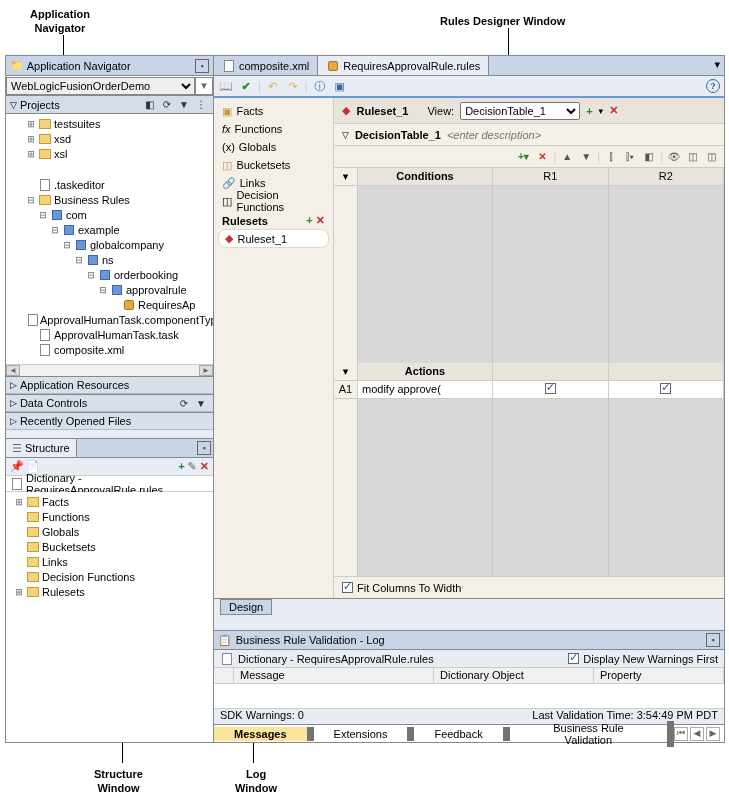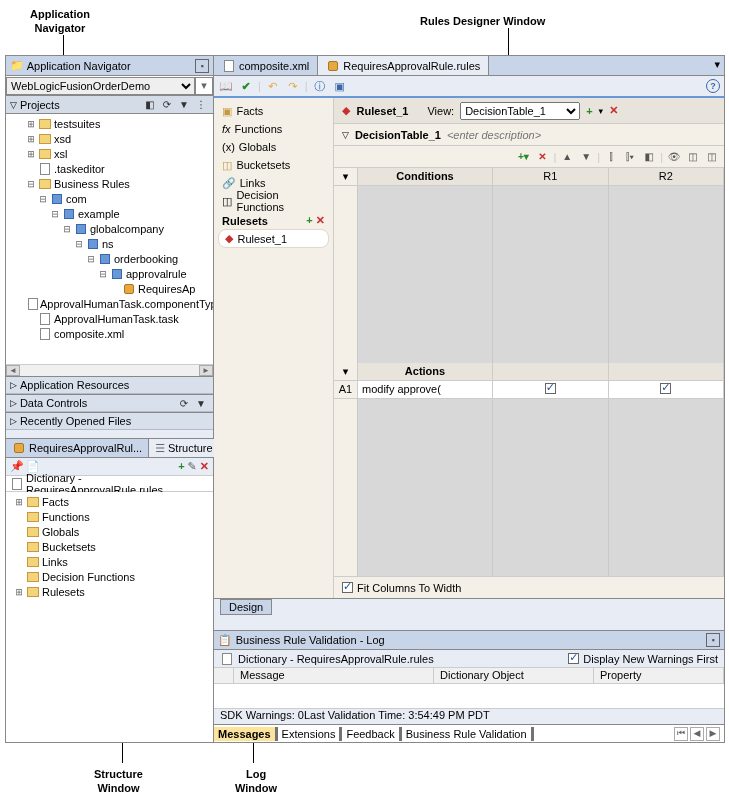--- a/index.html
+++ b/index.html
@@ -74,41 +74,41 @@
 .dt-spacer-row > div { border-right: 1px solid #c8c8c8; }
 .fit-row { height: 22px; background: #f4f0e8; border-top: 1px solid #ccc; display: flex; align-items: center; padding: 0 8px; gap: 4px; }
 .design-tab { height: 32px; background: #e8ecf4; border-top: 1px solid #888; padding: 2px 6px; }
 .design-tab span { background: #c8d4e8; padding: 1px 8px; border: 1px solid #888; }
 .log-header { height: 20px; background: #c8d4e8; border-top: 1px solid #888; border-bottom: 1px solid #888; display: flex; align-items: center; padding: 0 4px; gap: 4px; }
 .log-body { background: #fff; }
 .log-tb { height: 18px; display: flex; align-items: center; justify-content: space-between; padding: 0 6px; border-bottom: 1px solid #ccc; background: #e8ecf4; }
 .log-table-head { height: 16px; display: flex; border-bottom: 1px solid #ccc; background: #f0f0f0; }
 .log-table-head > div { border-right: 1px solid #ccc; padding: 1px 6px; }
 .log-empty { height: 24px; }
-.log-status { height: 16px; display: flex; padding: 0 6px; border-top: 1px solid #ccc; background: #e8ecf4; }
+.log-status { height: 16px; display: flex; justify-content: space-between; padding: 0 6px; border-top: 1px solid #ccc; background: #e8ecf4; }
 .log-tabs { height: 18px; display: flex; border-top: 1px solid #888; background: #fff; align-items: center; }
-.log-tab { padding: 1px 4px; border-right: 3px solid #737373; }
+.log-tab { padding: 1px 20px; border-right: 7px solid #737373; text-align: center; }
 .log-tab.active { background: #fce49c; font-weight: bold; }
 .log-nav { margin-left: auto; display: flex; gap: 2px; padding-right: 4px; }
 .log-nav-btn { width: 14px; height: 14px; border: 1px solid #aaa; font-size: 9px; text-align: center; color: #666; }
 .green-plus { color: #2a8a2a; font-weight: bold; }
 .red-x { color: #c83030; font-weight: bold; }
 .blue-link { color: #2050a0; }
 .checkbox-stub { width: 11px; height: 11px; border: 1px solid #666; display: inline-block; background: #fff; position: relative; }
 .checkbox-stub.checked::after { content: "✓"; position: absolute; top: -3px; left: 0; color: #2050a0; font-size: 11px; }
 .help-icon { width: 14px; height: 14px; border: 1px solid #3868a8; border-radius: 50%; color: #3868a8; font-size: 9px; font-weight: bold; display: flex; align-items: center; justify-content: center; margin-left: auto; }
 </style>
 </head>
 <body>
 
 <div class="callout-label" style="left:30px;top:7px;">
   <span>Application</span><br><span>Navigator</span>
 </div>
 <div class="callout-line" style="left:63px;top:35px;width:1px;height:20px;"></div>
-<div class="callout-label" style="left:420px;top:14px;"><span>Rules Designer Window</span></div>
+<div class="callout-label" style="left:440px;top:14px;"><span>Rules Designer Window</span></div>
 <div class="callout-line" style="left:508px;top:28px;width:1px;height:27px;"></div>
 <div class="callout-label" style="left:94px;top:767px;">
   <span>Structure</span><br><span>Window</span>
 </div>
 <div class="callout-line" style="left:122px;top:445px;width:1px;height:318px;"></div>
 <div class="callout-label" style="left:235px;top:767px;">
   <span>Log</span><br><span>Window</span>
 </div>
 <div class="callout-line" style="left:253px;top:703px;width:1px;height:60px;"></div>
 
@@ -153,21 +153,21 @@
           </span>
           <span>xsd</span>
         </div>
     <div class="tree-node" style="padding-left:18px;">
           <span class="tree-expander">⊞</span>
           <span class="tree-icon">
             <span class="folder-icon"></span>
           </span>
           <span>xsl</span>
         </div>
-    <div class="tree-node" style="padding-left:18px;">
+    <div class="tree-node" style="padding-left:18px;margin-top:16px;">
           <span class="tree-expander"> </span>
           <span class="tree-icon">
             <span class="file-icon"></span>
           </span>
           <span>.taskeditor</span>
         </div>
     <div class="tree-node" style="padding-left:18px;">
           <span class="tree-expander">⊟</span>
           <span class="tree-icon">
             <span class="folder-icon"></span>
@@ -268,26 +268,20 @@
   </div>
   <div class="accordion-section">
     <div class="accordion-title">
           <span style="font-size:9px;">▷</span>
           <span>Recently Opened Files</span>
         </div>
   </div>
   <div style="height:8px;background:#e8ecf4;"></div>
 
   <div class="struct-tabs">
-    <div class="struct-tab">
-          <span class="tree-icon">
-            <span class="rule-icon"></span>
-          </span>
-          <span>RequiresApprovalRul...</span>
-        </div>
     <div class="struct-tab active">
           <span style="color:#666;">☰</span>
           <span>Structure</span>
         </div>
     <div style="flex:1;"></div>
     <div class="nav-header-close" style="margin:2px;">▪</div>
   </div>
   <div class="struct-toolbar">
     <div class="struct-toolbar-left">
       <span style="color:#c83030;">📌</span>

